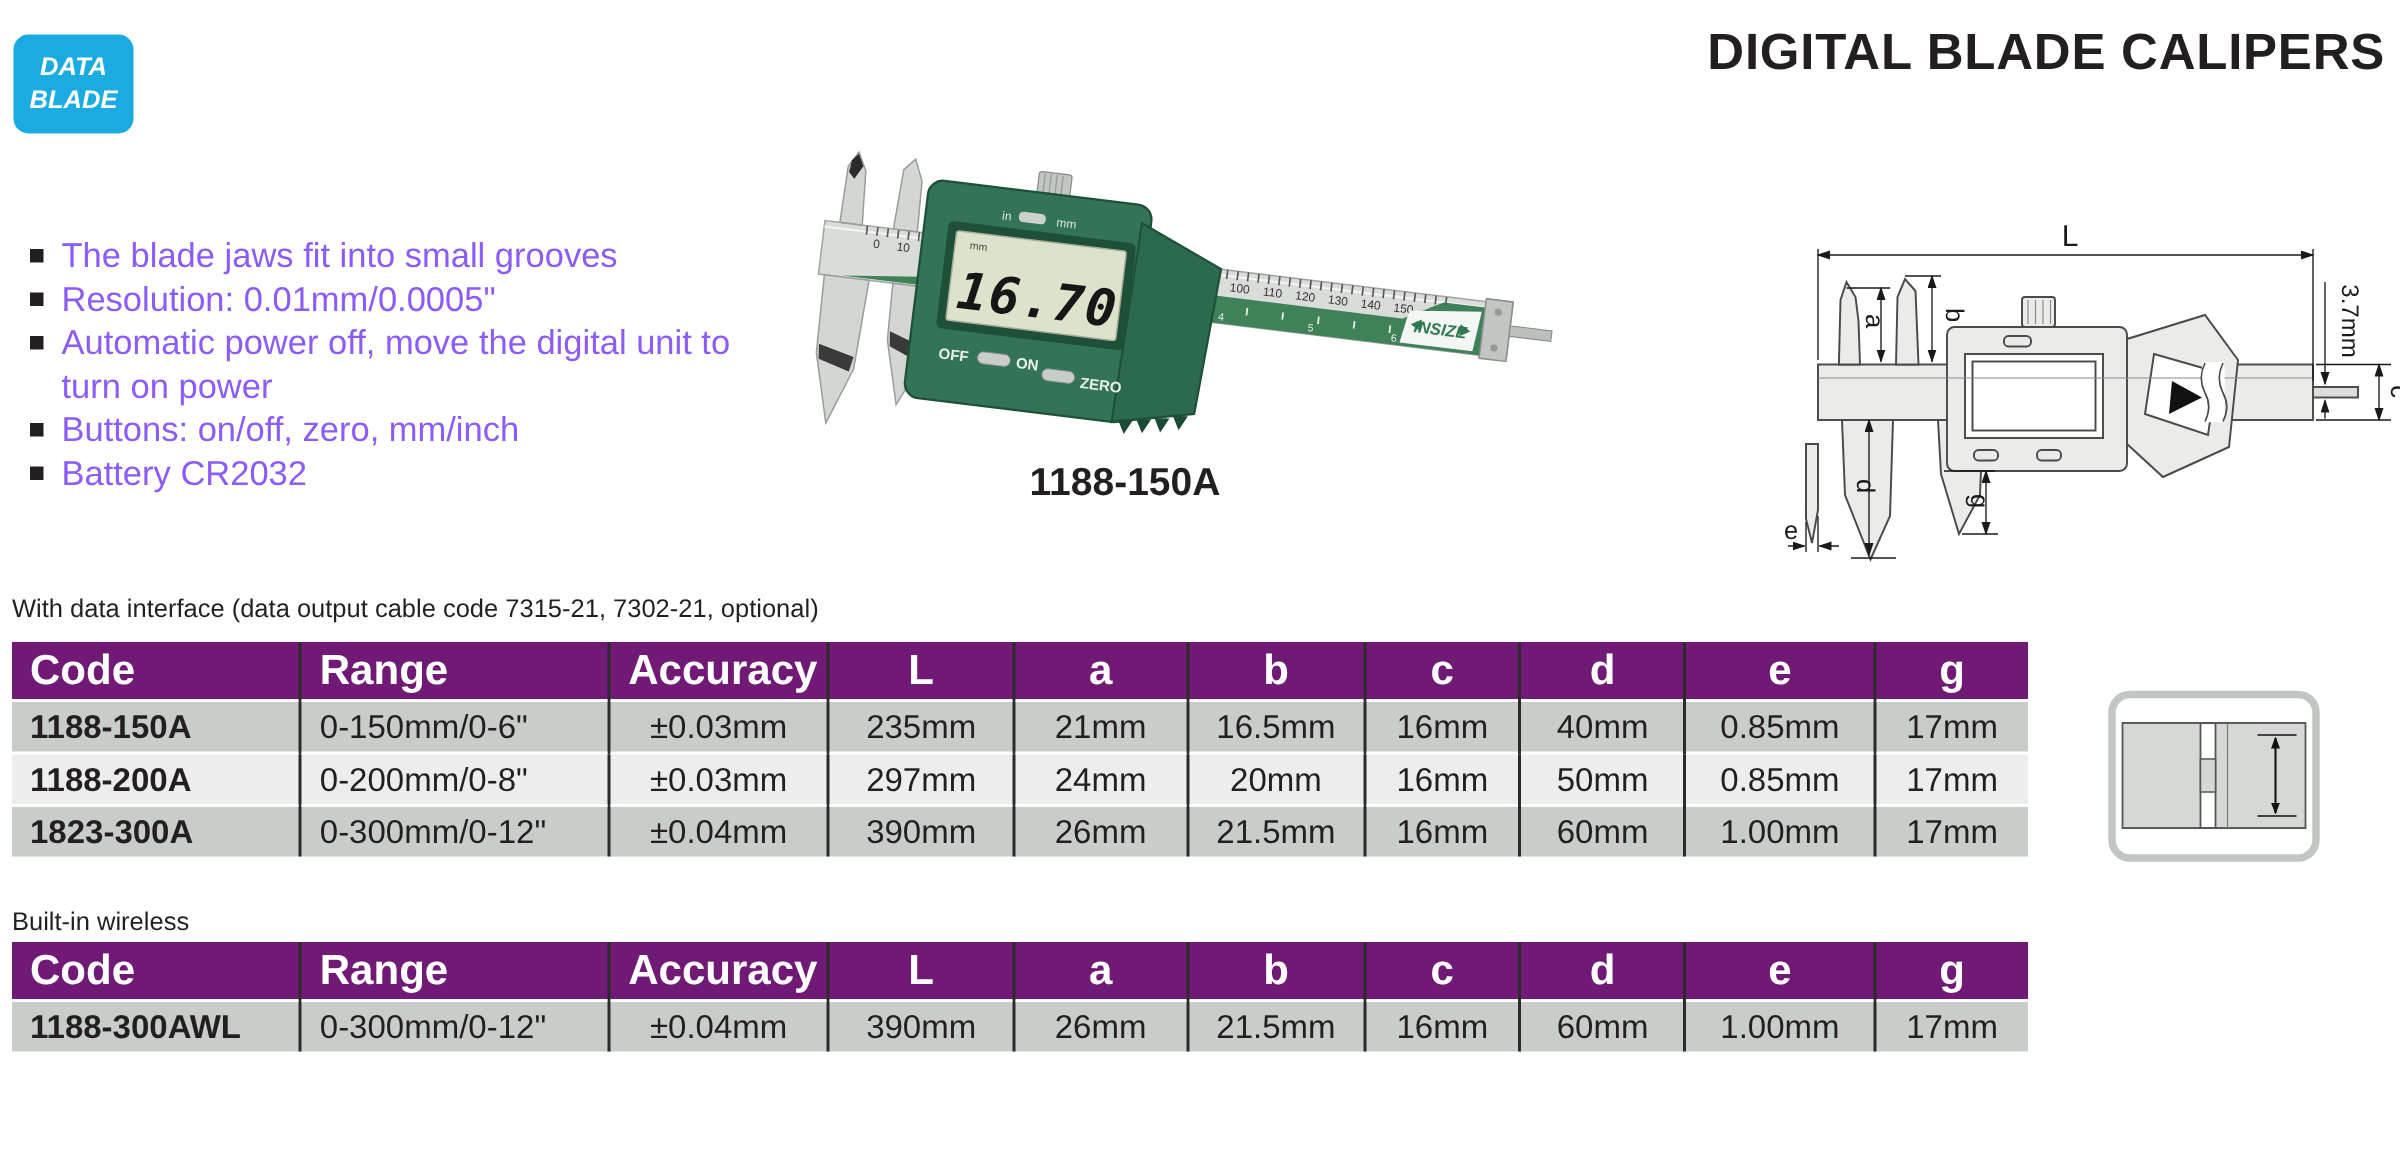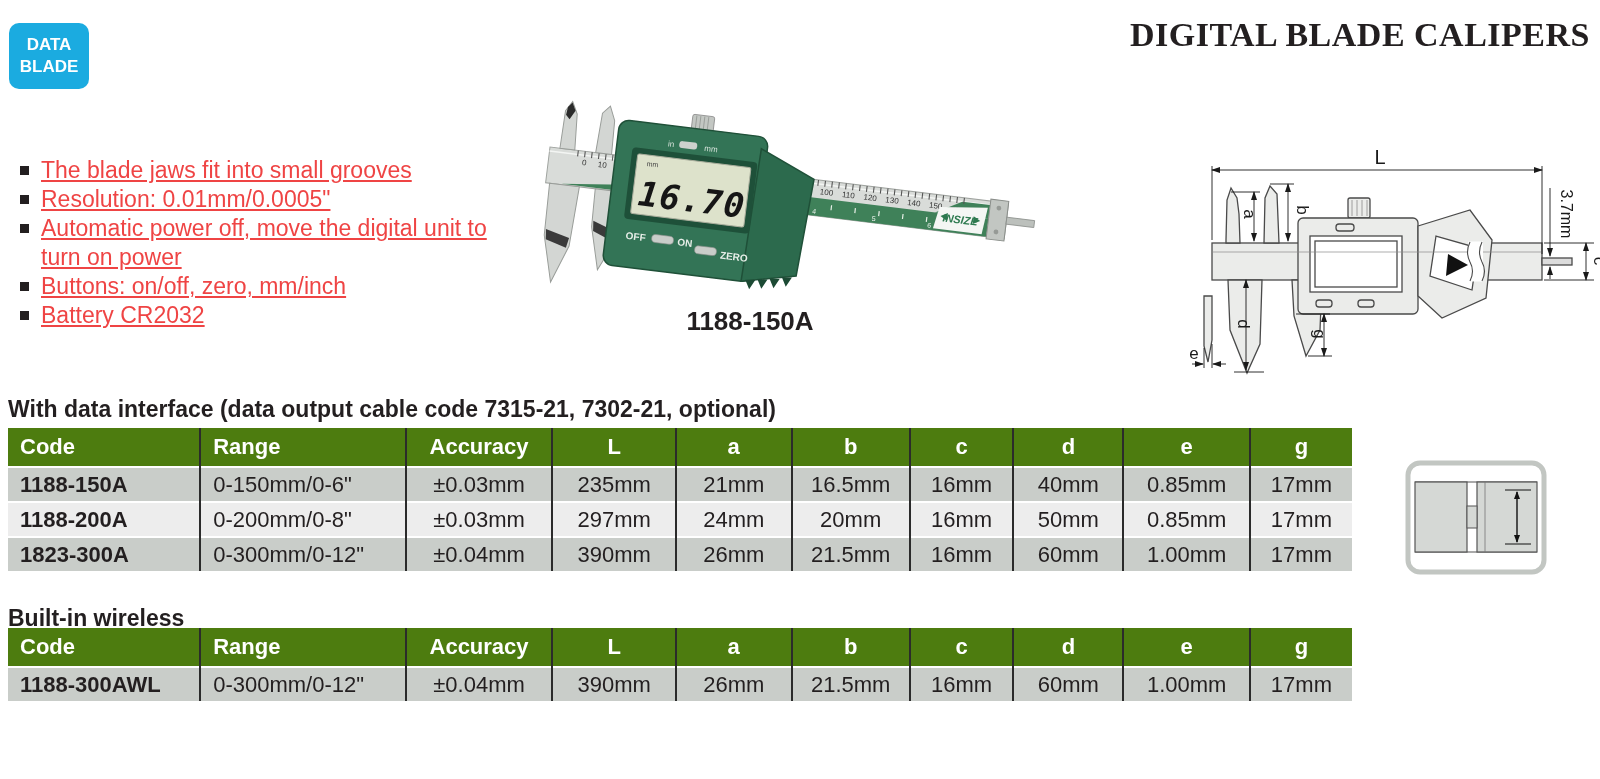--- a/index.html
+++ b/index.html
@@ -2,52 +2,52 @@
 <html><head>
 <meta charset="utf-8">
 <style>
   html,body{margin:0;padding:0;background:#fff;}
   .page{position:relative;width:1600px;height:779px;background:#ffffff;overflow:hidden;
         font-family:"Liberation Sans",sans-serif;color:#231f20;}
 
   
   .badge{position:absolute;left:9px;top:23px;width:80px;height:66px;background:#1babe0;
          border-radius:10px;color:#fff;font-weight:bold;font-size:17px;line-height:22px;
-         display:flex;flex-direction:column;align-items:center;justify-content:center;text-align:center;}
+         display:flex;flex-direction:column;align-items:center;justify-content:center;text-align:center;font-style:italic;}
 
   
   .title{position:absolute;top:16px;right:10px;margin:0;font-size:34px;font-weight:bold;
-         letter-spacing:.5px;color:#231f20;white-space:nowrap;font-family:Liberation Serif, serif;}
+         letter-spacing:.5px;color:#231f20;white-space:nowrap;}
 
   
   .features{position:absolute;left:20px;top:156px;width:468px;margin:0;padding:0;list-style:none;
-            font-size:23px;line-height:29px;color:#ef4444;text-decoration:underline;}
+            font-size:23px;line-height:29px;color:#8b5cf6;}
   .features li{display:flex;align-items:flex-start;}
   .features .bullet{flex:0 0 auto;width:9px;height:9px;background:#231f20;margin:10px 12px 0 0;}
 
   
   .photo{position:absolute;left:520px;top:95px;width:560px;height:215px;}
   .caption{position:absolute;left:520px;top:306px;width:460px;text-align:center;
            font-size:26px;font-weight:bold;color:#231f20;}
 
   
   .techdiagram{position:absolute;left:1190px;top:148px;width:410px;height:235px;}
 
   
   .groove{position:absolute;left:1405px;top:460px;width:142px;height:115px;}
 
   
-  .section-title{position:absolute;left:8px;margin:0;font-size:23px;font-weight:bold;color:#231f20;white-space:nowrap;}
+  .section-title{position:absolute;left:8px;margin:0;font-size:17px;font-weight:normal;color:#231f20;white-space:nowrap;}
   #sec1-title{top:396px;}
   #sec2-title{top:605px;}
   table.spec{position:absolute;left:8px;width:1344px;border-collapse:collapse;table-layout:fixed;
              font-size:22px;color:#231f20;}
   #table1{top:428px;}
   #table2{top:628px;}
-  table.spec th{background:#4d7c0f;color:#fff;font-size:22px;font-weight:bold;height:38px;
+  table.spec th{background:#701a75;color:#fff;font-size:28px;font-weight:bold;height:38px;
                 padding:0 12px;text-align:center;}
   table.spec td{height:33px;padding:0 12px;text-align:center;border-top:2px solid #fff;}
   table.spec th.al, table.spec td.al{text-align:left;}
   table.spec td.code{font-weight:bold;}
   table.spec th + th, table.spec td + td{border-left:2px solid #2b2b2b;}
   table.spec tbody tr:nth-child(odd){background:#c9cdc9;}
   table.spec tbody tr:nth-child(even){background:#ededed;}
   table.spec col:nth-child(1){width:14.3%;}
   table.spec col:nth-child(2){width:15.3%;}
   table.spec col:nth-child(3){width:10.9%;}

